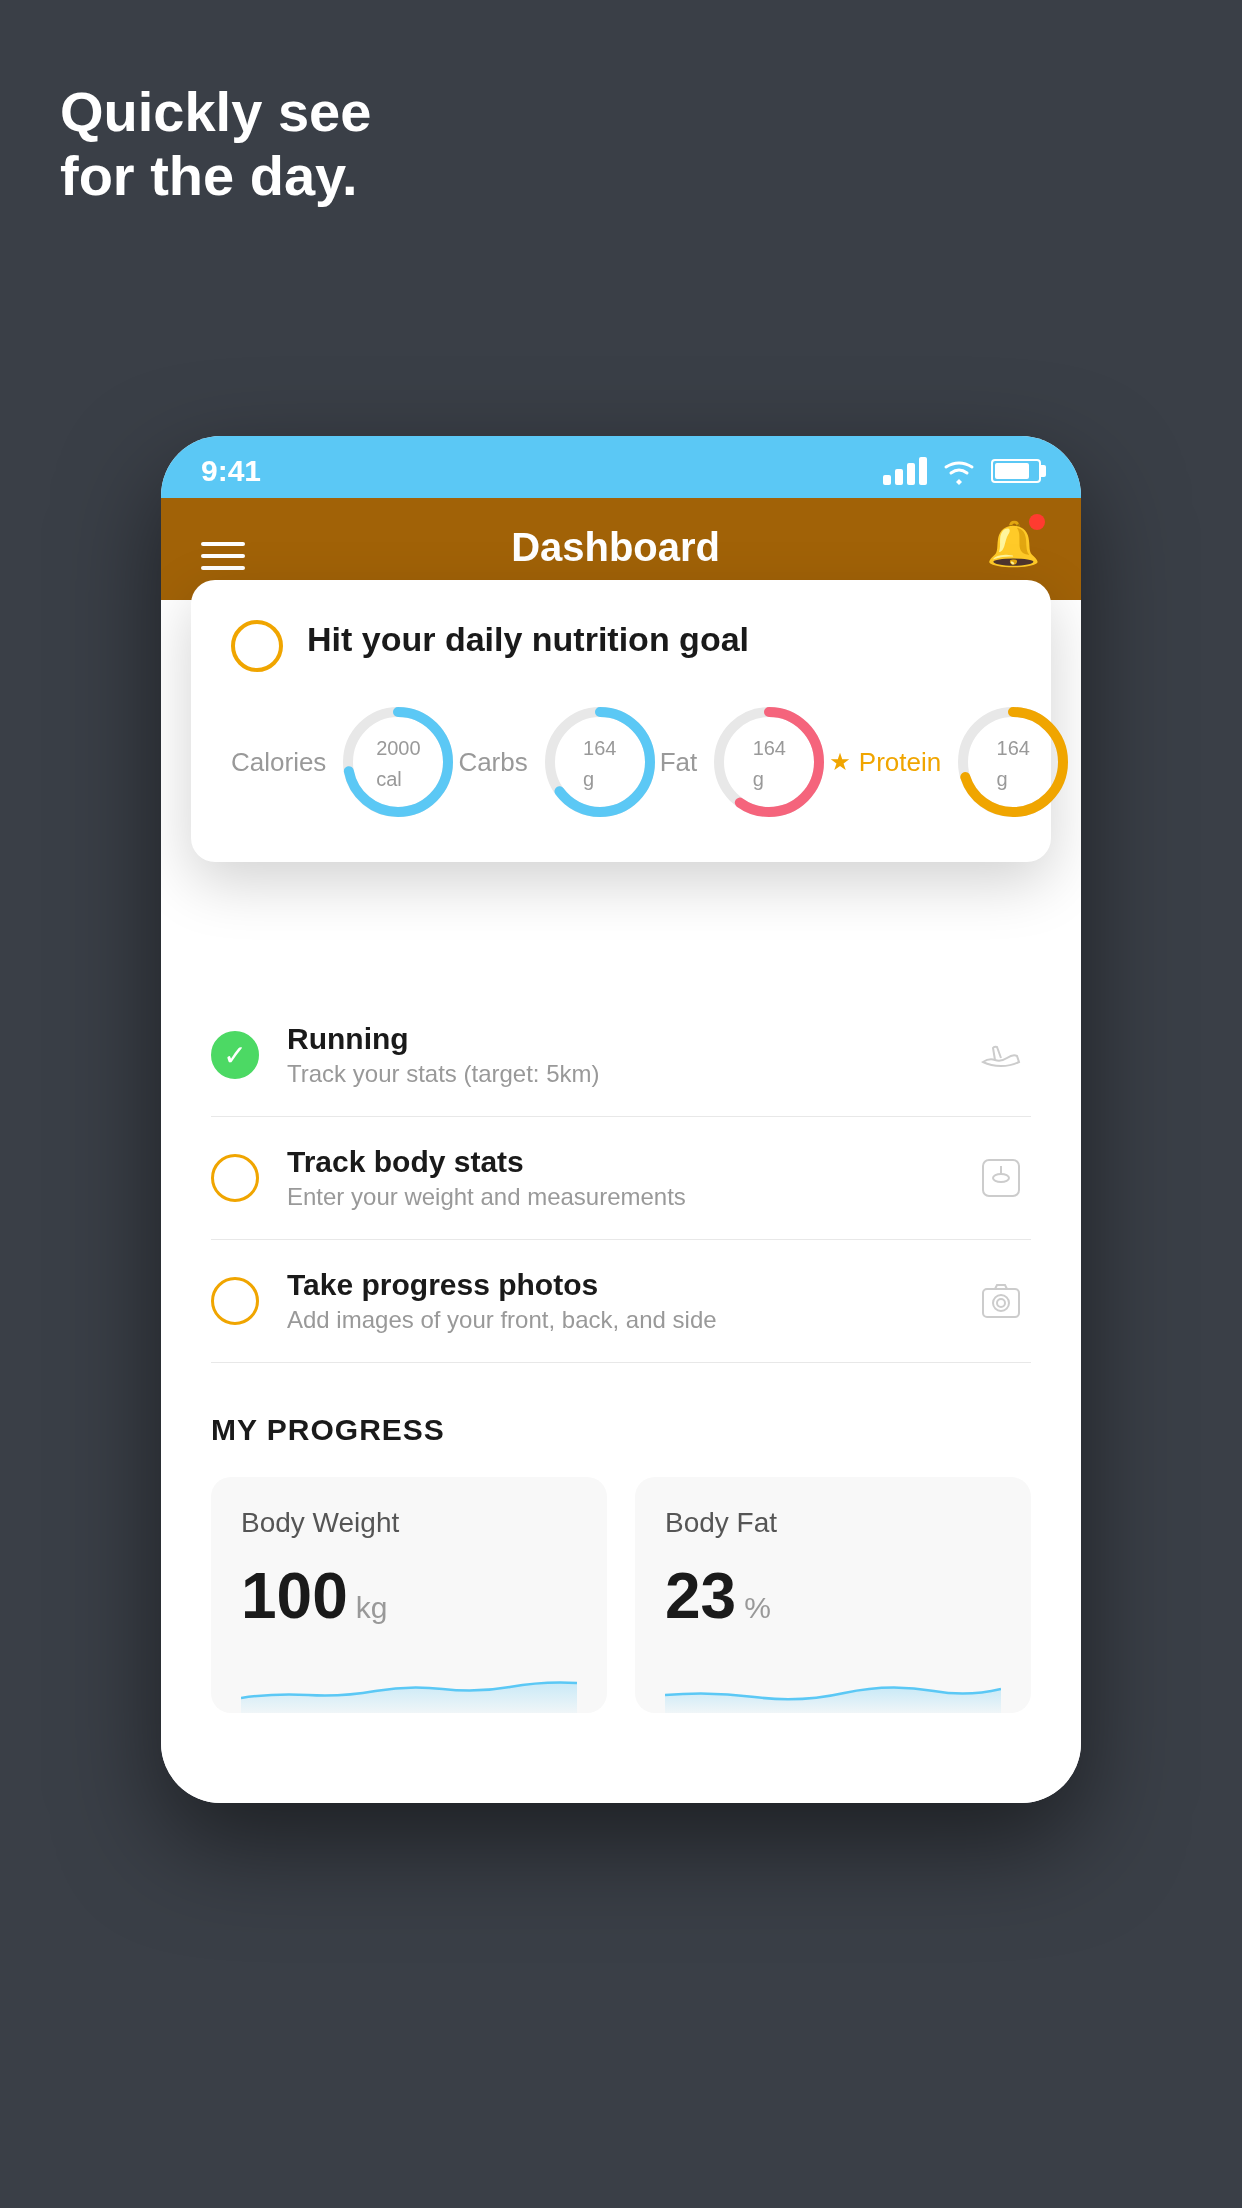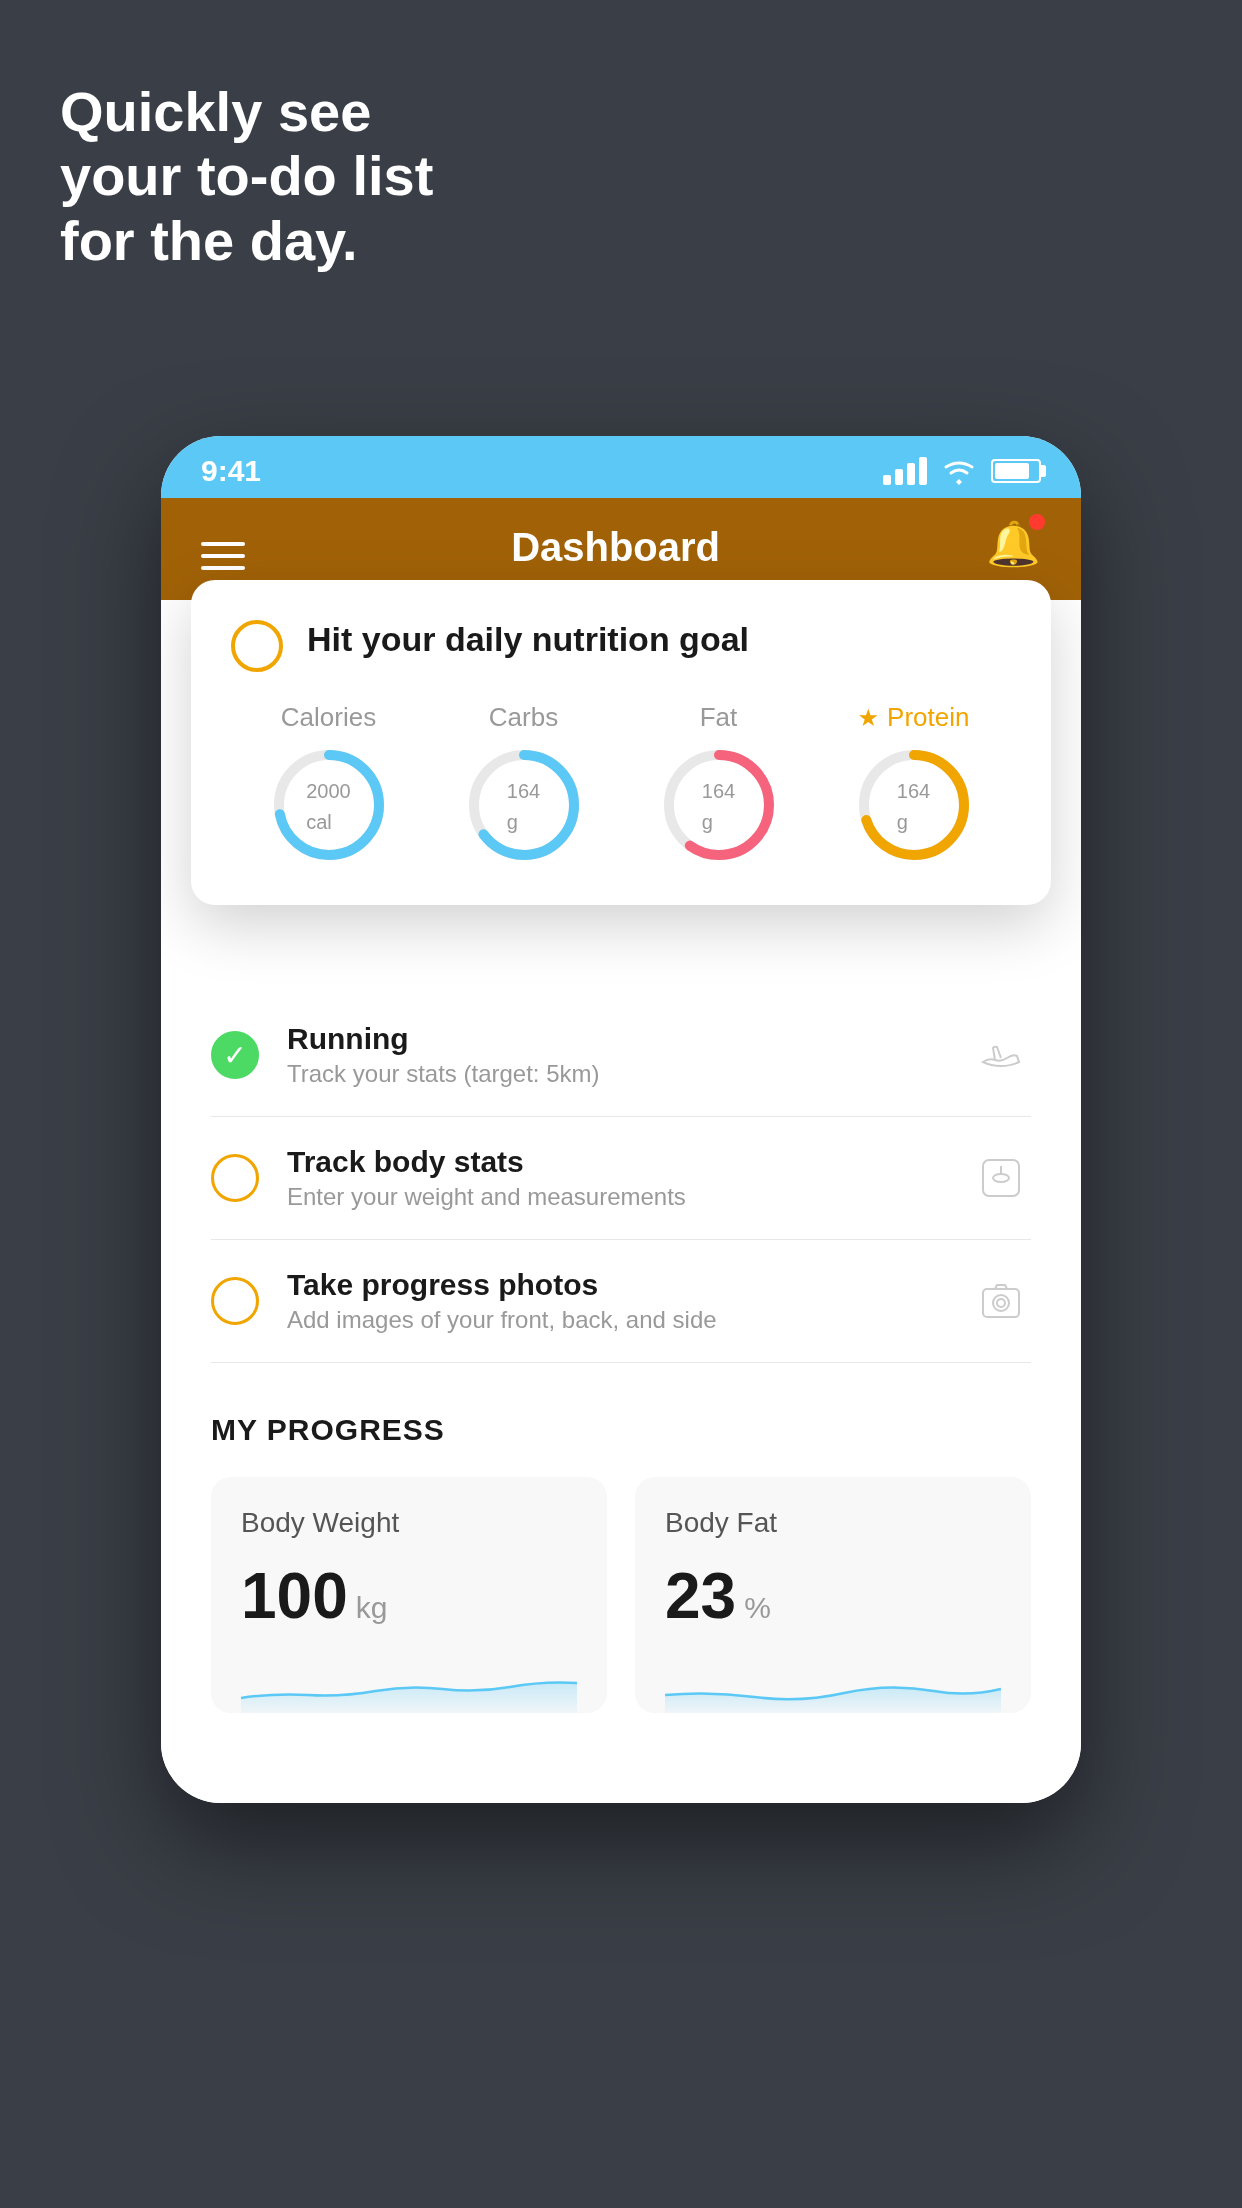--- a/index.html
+++ b/index.html
@@ -176,21 +176,21 @@
       font-size: 34px;
       font-weight: 600;
       color: #1a1a1a;
     }
     .nutrition-stats {
       display: flex;
       justify-content: space-around;
     }
     .stat-item {
       display: flex;
-      flex-direction: column;
+      flex-direction: row;
       align-items: center;
       gap: 12px;
     }
     .stat-label {
       font-size: 26px;
       color: #999;
       font-weight: 400;
     }
     .stat-label.protein {
       display: flex;
@@ -333,21 +333,20 @@
     .phone-bottom {
       background: white;
       height: 30px;
     }
   </style>
 </head>
 <body>
 
 <div class="hero-text">
   <div>Quickly see</div>
-  <div>your to-do list</div>
   <div>for the day.</div>
 </div>
 
 <div class="phone-container">
   <div class="phone">
 
     <div class="status-bar">
       <span>9:41</span>
       <div class="status-icons">
         <div class="signal-bars">

